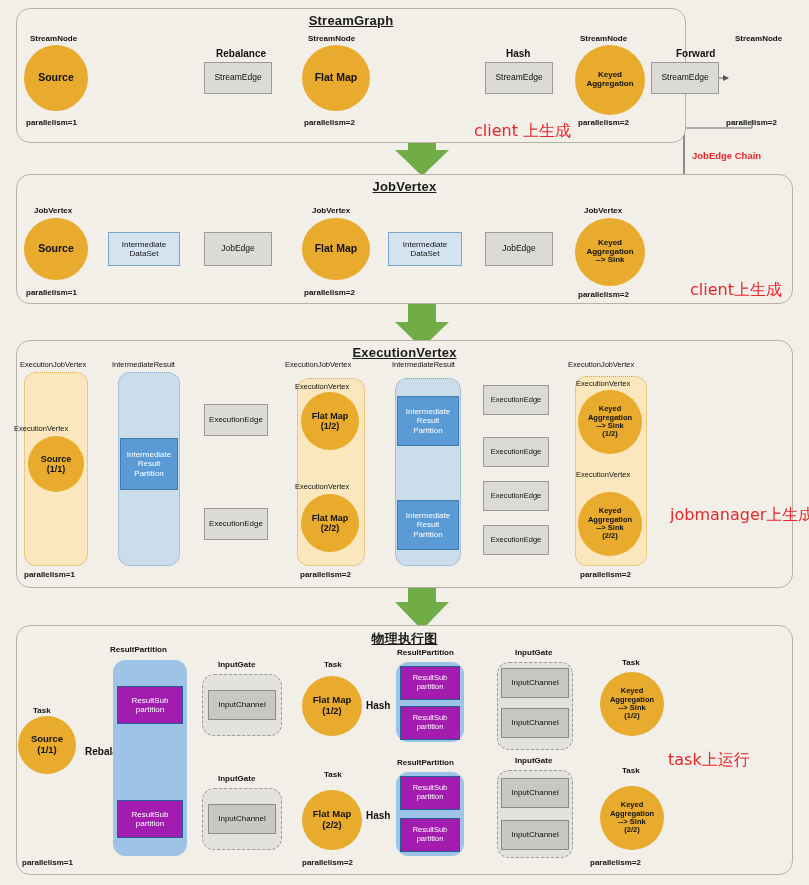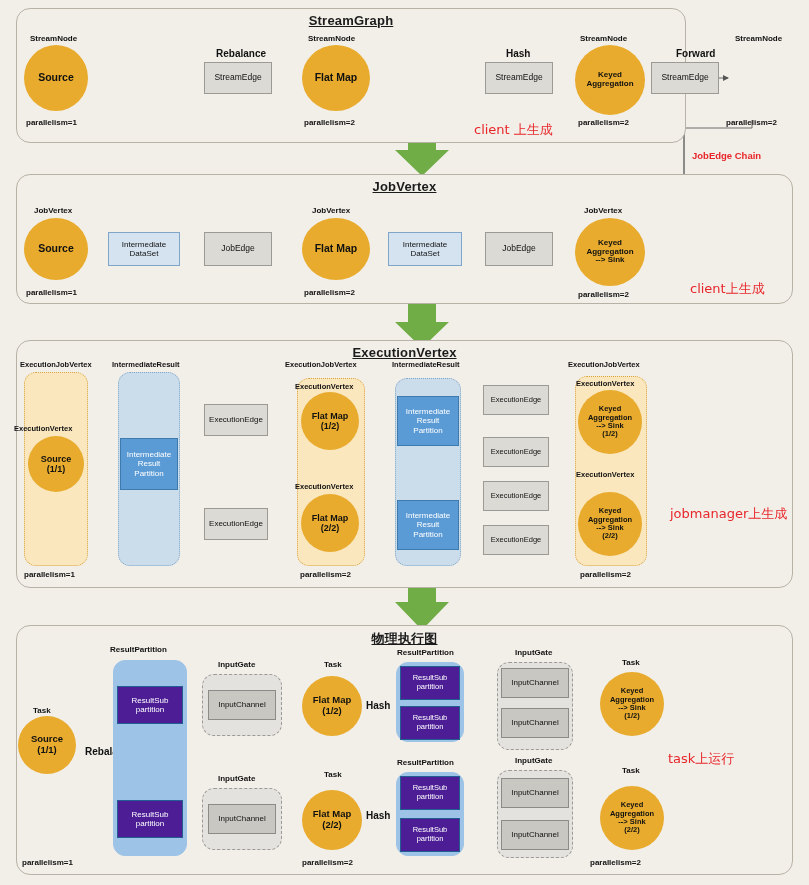--- a/index.html
+++ b/index.html
@@ -50,57 +50,57 @@
   .box{
     position:absolute;
     display:flex;align-items:center;justify-content:center;
     text-align:center;
     box-sizing:border-box;
     line-height:1.15;
   }
   .box-gray{background:#DCDAD5;border:1px solid #9C9A94;color:#111;}
   .box-blue-lt{background:#D5E3F0;border:1px solid #7FA6C8;color:#111;}
   .box-blue-md{background:#5B9BD5;border:1px solid #3f7aac;color:#fff;}
-  .box-blue-dk{background:#4c1d95;border:1px solid #235d92;color:#fff;align-items:center;}
+  .box-blue-dk{background:#a21caf;border:1px solid #235d92;color:#fff;align-items:center;}
   .box-gray2{background:#C9C7C2;border:1px solid #8d8b86;color:#111;}
 
   
   .grp{position:absolute;box-sizing:border-box;border-radius:12px;}
   .grp-yellow{background:#FAE7BE;border:1px dotted #D9A441;}
   .grp-blue{background:#CBDCEA;border:1px dotted #7FA6C8;}
   .grp-blue-solid{background:#9DC3E6;border:1px solid #9DC3E6;}
   .grp-gray{background:#E4E2DE;border:1px dashed #9C9A94;}
 
   
   .cap{
     position:absolute;
     font-size:8px;
     color:#111;
     white-space:nowrap;
     font-weight:bold;
   }
-  .cap-sm{font-size:7.5px;font-weight:bold;}
+  .cap-sm{font-size:7.5px;font-weight:normal;}
   .par{
     position:absolute;
     font-size:8px;
     color:#111;
     white-space:nowrap;
     font-weight:bold;
   }
   .edge-lbl{
     position:absolute;
     font-size:10px;
     color:#111;
     white-space:nowrap;
     font-weight:bold;
   }
   .red-note{
     position:absolute;
     color:#E8262A;
-    font-size:13px;
+    font-size:16px;
     white-space:nowrap;
     font-family:"DejaVu Sans",sans-serif;
   }
   .red-note.sm{font-size:9.5px;font-weight:bold;font-family:"Liberation Sans",sans-serif;}
 
   
   svg.overlay{position:absolute;left:0;top:0;width:809px;height:885px;pointer-events:none;}
 </style>
 </head>
 <body>

